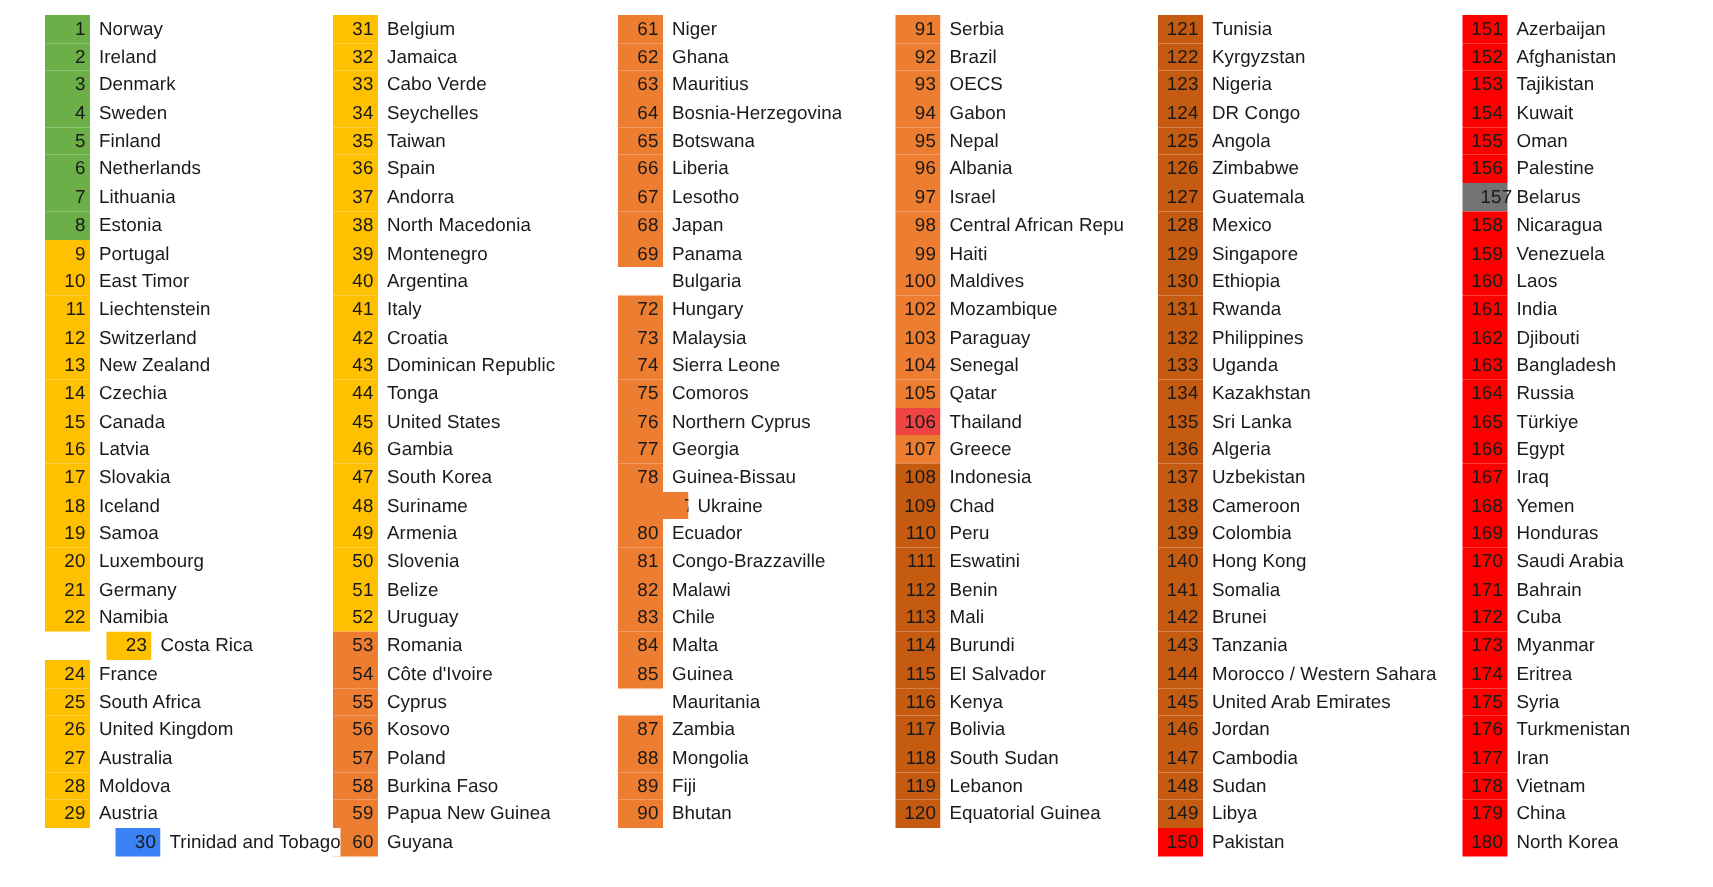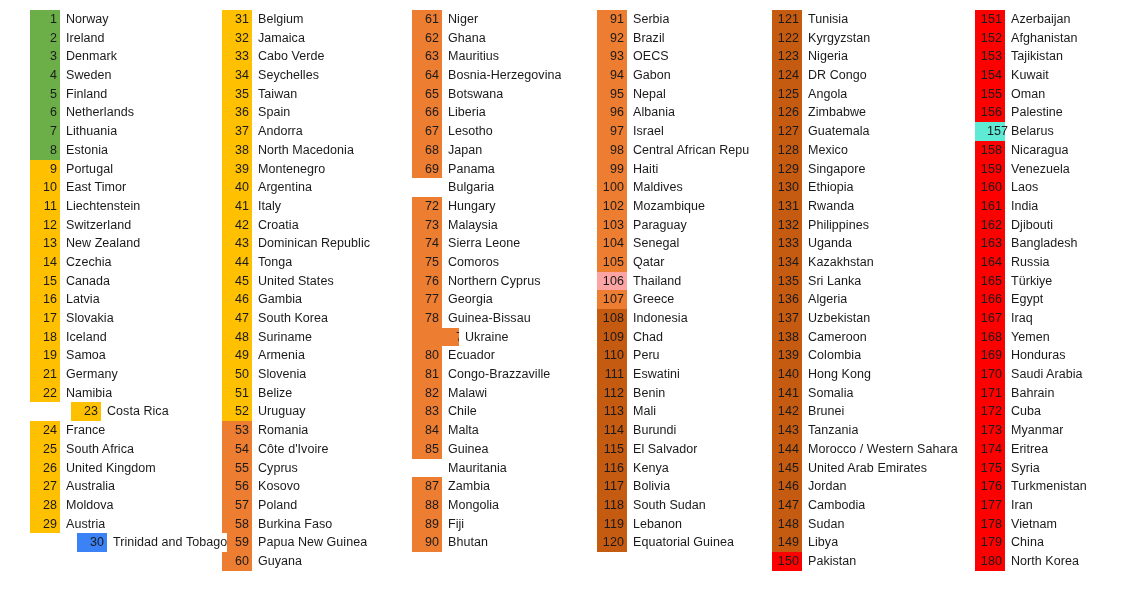--- a/index.html
+++ b/index.html
@@ -156,20 +156,24 @@
       </div>
       <div class="row">
         <span class="rank" style="background-color: rgb(255, 192, 0);">18</span>
         <span class="country">Iceland</span>
       </div>
       <div class="row">
         <span class="rank" style="background-color: rgb(255, 192, 0);">19</span>
         <span class="country">Samoa</span>
       </div>
       <div class="row">
+        <span class="rank" style="background-color: rgb(255, 192, 0);">20</span>
+        <span class="country">Luxembourg</span>
+      </div>
+      <div class="row">
         <span class="rank" style="background-color: rgb(255, 192, 0);">21</span>
         <span class="country">Germany</span>
       </div>
       <div class="row">
         <span class="rank" style="background-color: rgb(255, 192, 0);">22</span>
         <span class="country">Namibia</span>
       </div>
       <div class="row">
         <span class="rank" style="background-color: rgb(255, 192, 0); margin-left: 41px;">23</span>
         <span class="country">Costa Rica</span>
@@ -494,21 +498,21 @@
       </div>
       <div class="row">
         <span class="rank" style="background-color: rgb(237, 125, 49);">104</span>
         <span class="country">Senegal</span>
       </div>
       <div class="row">
         <span class="rank" style="background-color: rgb(237, 125, 49);">105</span>
         <span class="country">Qatar</span>
       </div>
       <div class="row">
-        <span class="rank" style="background-color: #fca5a5;">106</span>
+        <span class="rank" style="background-color: #ef4444;">106</span>
         <span class="country">Thailand</span>
       </div>
       <div class="row">
         <span class="rank" style="background-color: rgb(237, 125, 49);">107</span>
         <span class="country">Greece</span>
       </div>
       <div class="row">
         <span class="rank" style="background-color: rgb(197, 90, 17);">108</span>
         <span class="country">Indonesia</span>
       </div>
@@ -702,21 +706,21 @@
       </div>
       <div class="row">
         <span class="rank" style="background-color: rgb(255, 0, 0);">155</span>
         <span class="country">Oman</span>
       </div>
       <div class="row">
         <span class="rank" style="background-color: rgb(255, 0, 0);">156</span>
         <span class="country">Palestine</span>
       </div>
       <div class="row">
-        <span class="rank" style="background-color: #5eead4; padding-left: 12px;">157</span>
+        <span class="rank" style="background-color: #737373; padding-left: 12px;">157</span>
         <span class="country">Belarus</span>
       </div>
       <div class="row">
         <span class="rank" style="background-color: rgb(255, 0, 0);">158</span>
         <span class="country">Nicaragua</span>
       </div>
       <div class="row">
         <span class="rank" style="background-color: rgb(255, 0, 0);">159</span>
         <span class="country">Venezuela</span>
       </div>

